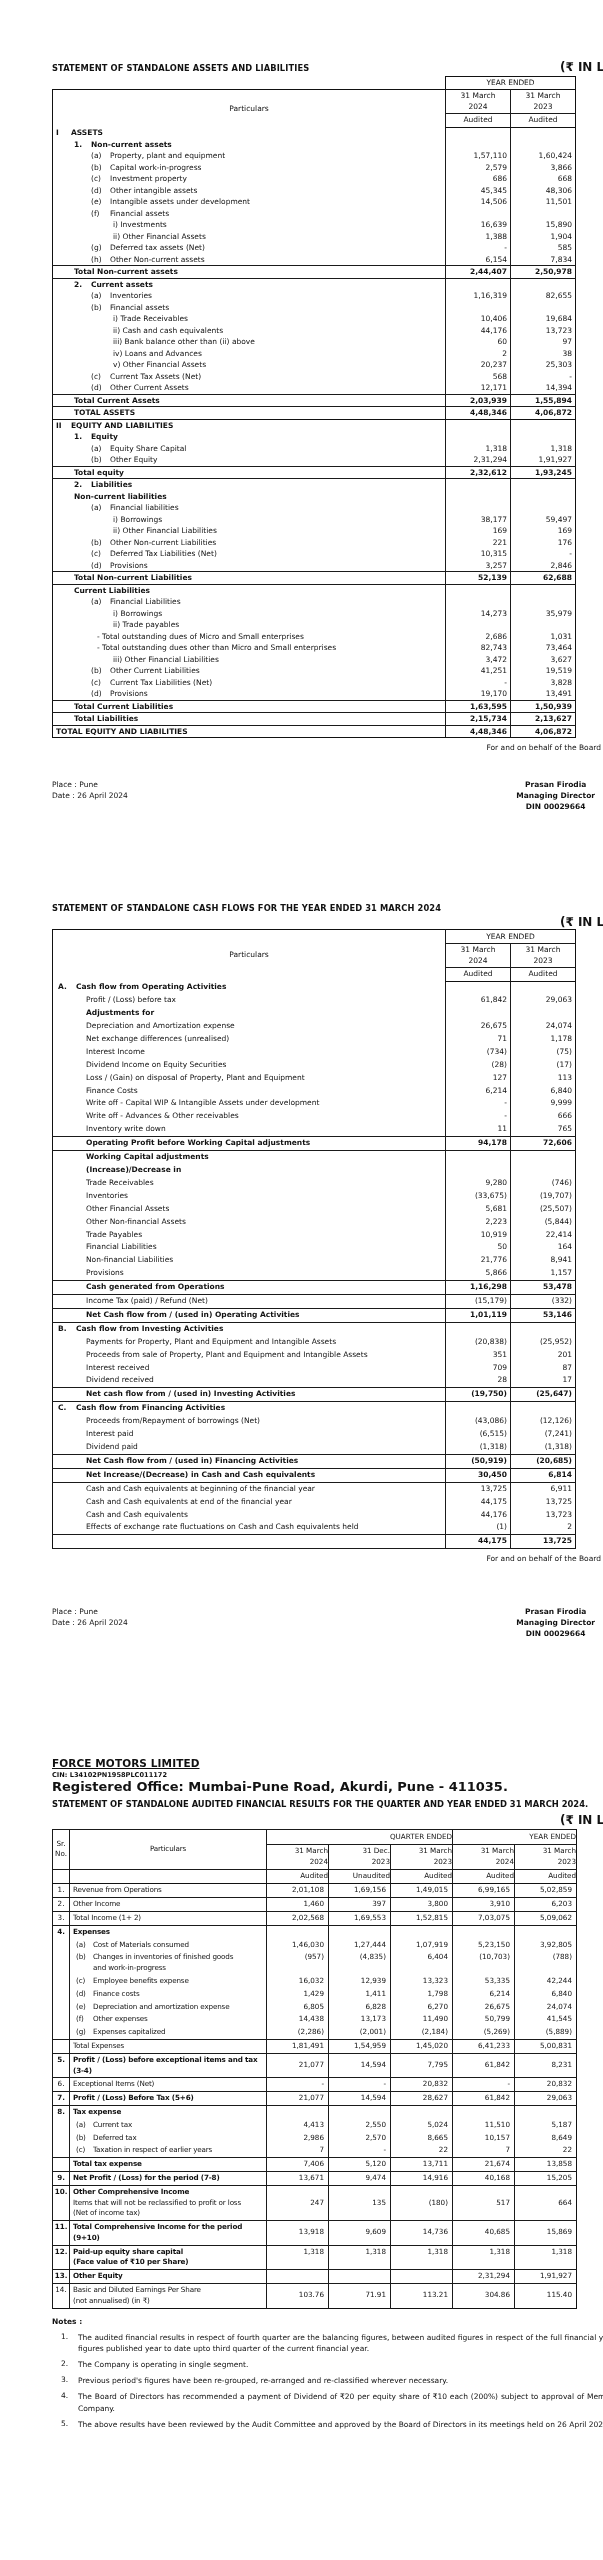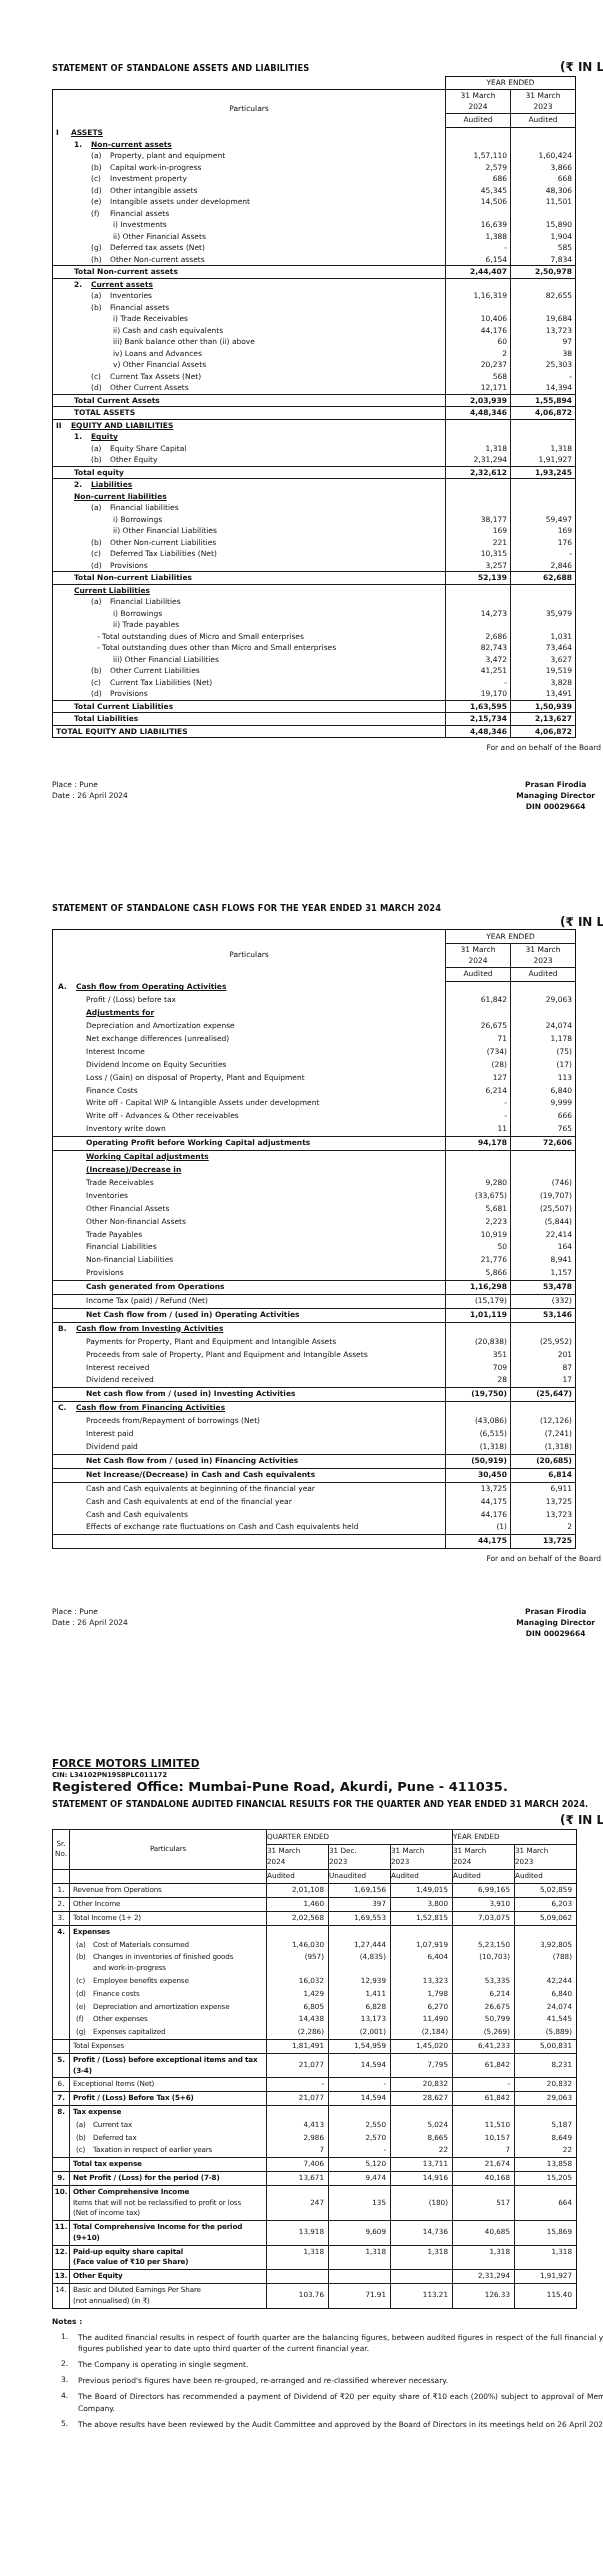--- a/index.html
+++ b/index.html
@@ -20,21 +20,21 @@
 
   table.stmt{border-collapse:collapse;width:524px;font-size:7.5px;table-layout:fixed;
              border:1.6px solid #111;}
   table.stmt td{padding:0;vertical-align:top;line-height:11.5px;overflow:hidden;white-space:nowrap;}
   table.stmt.cf td{line-height:12.9px;}
   table.stmt td.v{text-align:right;padding-right:3px;border-left:1px solid #1a1a1a;}
   table.stmt td.ph{text-align:center;vertical-align:middle;font-size:7.5px;}
   table.stmt td.hc{border-left:1px solid #1a1a1a;text-align:center;line-height:10.6px;padding:1px 0;}
   table.stmt td.au{border-top:1px solid #1a1a1a;}
   table.stmt thead tr:last-child td{border-bottom:1.6px solid #111;}
-  tr.sec-row td{font-weight:bold;text-decoration:underline;}
+  tr.sec-row td{font-weight:bold;}
   tr.tot td{font-weight:bold;border-top:1px solid #1a1a1a;border-bottom:1px solid #1a1a1a;}
   tr.grand td{font-weight:bold;border-top:1.6px solid #111;border-bottom:1.6px solid #111;}
   td.lbl.p0{padding-left:3px;} td.lbl.p1{padding-left:21px;} td.lbl.p2{padding-left:38px;}
   td.lbl.p3{padding-left:60px;} td.lbl.p4{padding-left:44px;}
   table.cf td.lbl.p0{padding-left:5px;} table.cf td.lbl.p1{padding-left:33px;}
   span.px{display:inline-block;} span.px0{width:15px;} span.px1{width:17px;} span.px2{width:19px;}
   table.cf span.px0{width:18px;}
 
   .signline{text-align:right;font-size:7.5px;margin-top:5px;}
   .signrow{display:flex;justify-content:space-between;font-size:7.5px;}
@@ -54,21 +54,21 @@
   table.res td.sr{text-align:center;padding:1px 0;}
   table.res td.rl{letter-spacing:-0.15px;}
   table.res td.rv{text-align:right;padding-right:4px;}
   table.res tr.nb td{border-top:none;}
   table.res tr.b td.rl, table.res tr.b td.sr{font-weight:bold;}
   table.res tr.sn span.sub{font-weight:normal;}
   table.res tr.vm td.rv{vertical-align:middle;}
   table.res tr.si td.rl{padding-left:6px;}
   table.res tr.si span.sub{margin-left:17px;}
   span.rpx{display:inline-block;width:17px;}
-  table.res td.hc{text-align:left;line-height:10.6px;padding:1.5px 0;}
+  table.res td.hc{text-align:right;line-height:10.6px;padding:1.5px 0;}
   table.res td.ph{text-align:center;vertical-align:middle;}
   table.res thead tr:last-child td{border-bottom:1.6px solid #111;}
 
   .notes{margin-top:8px;font-size:7.5px;}
   .notes-head{font-weight:bold;margin-bottom:6px;}
   .note{display:flex;margin-bottom:5px;}
   .nnum{width:17px;padding-left:9px;flex:none;}
   .ntext{flex:1;text-align:justify;line-height:11.2px;}
 </style>
 </head>
@@ -926,21 +926,21 @@
             <td class="rv"></td>
             <td class="rv">2,31,294</td>
             <td class="rv">1,91,927</td>
           </tr>
           <tr class="vm">
             <td class="sr">14.</td>
             <td class="rl"><span class="main">Basic and Diluted Earnings Per Share</span><br><span class="sub">(not annualised) (in ₹)</span></td>
             <td class="rv">103.76</td>
             <td class="rv">71.91</td>
             <td class="rv">113.21</td>
-            <td class="rv">126.33</td>
+            <td class="rv">304.86</td>
             <td class="rv">115.40</td>
           </tr>
         </tbody>
     </table>
     <div class="notes">
       <div class="notes-head">Notes :</div>
       <div id="notes-list">
           <div class="note">
             <div class="nnum">1.</div>
             <div class="ntext">The audited financial results in respect of fourth quarter are the balancing figures, between audited figures in respect of the full financial year and the figures published year to date upto third quarter of the current financial year.</div>

